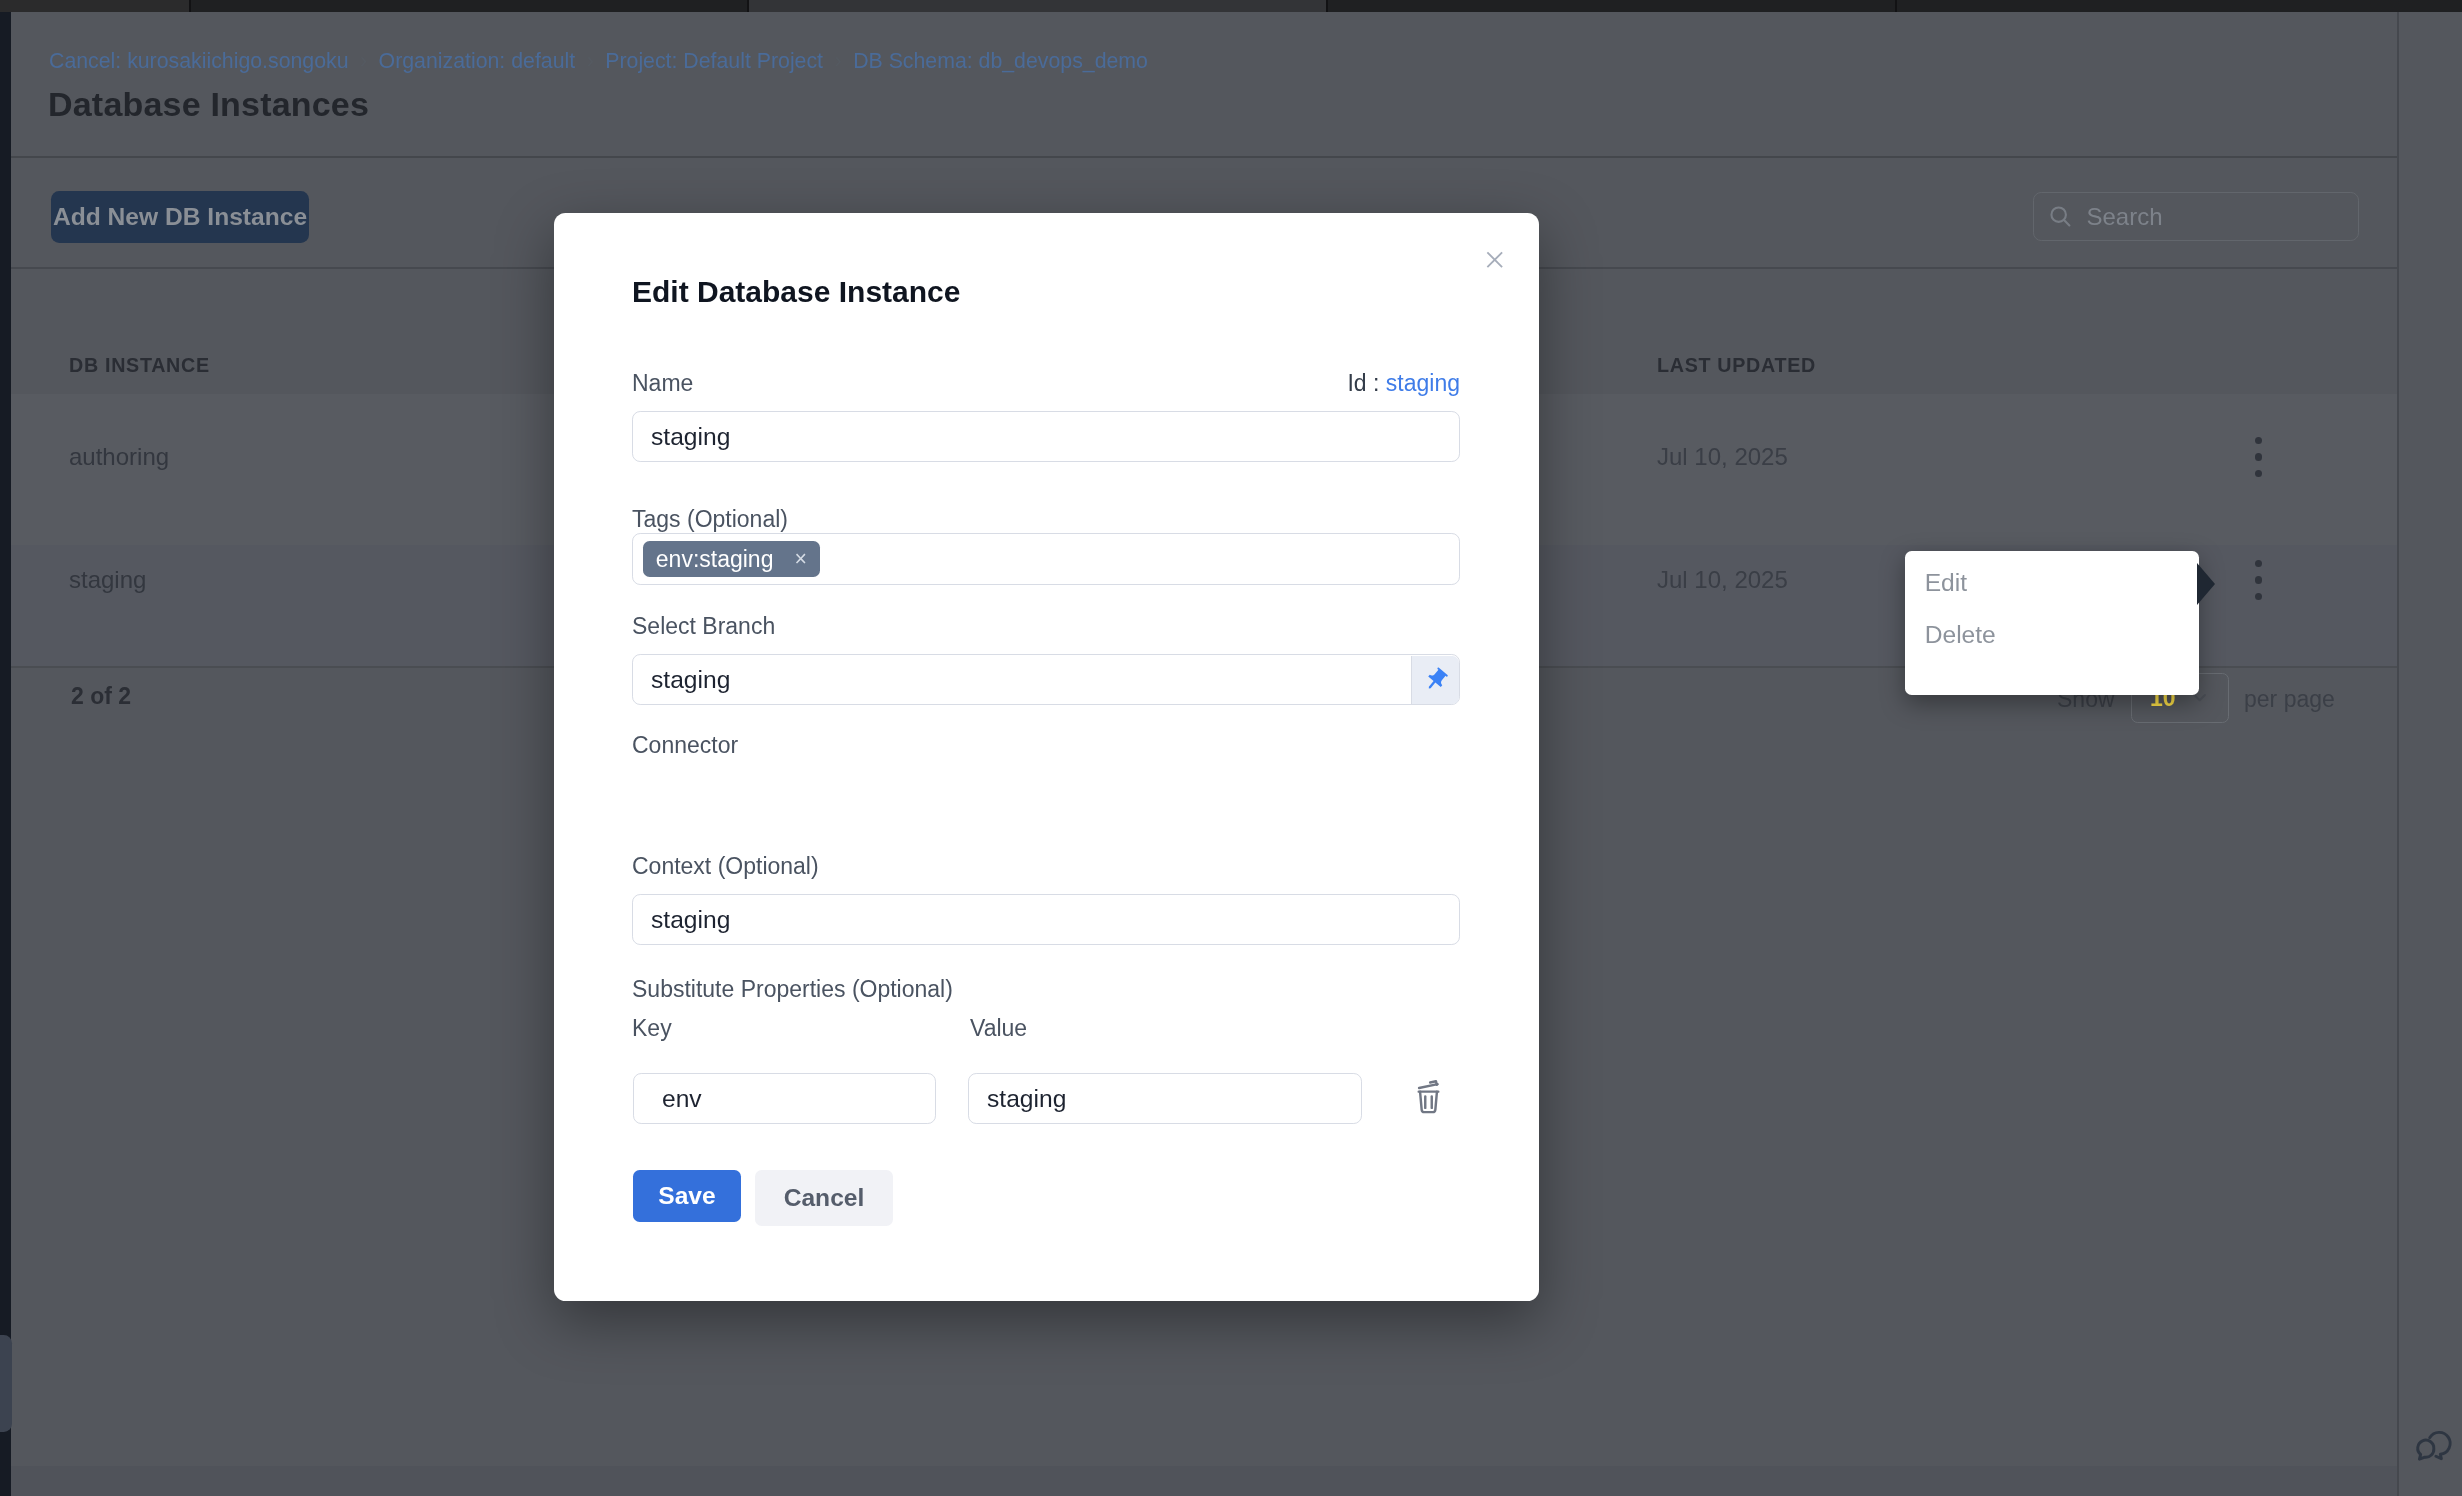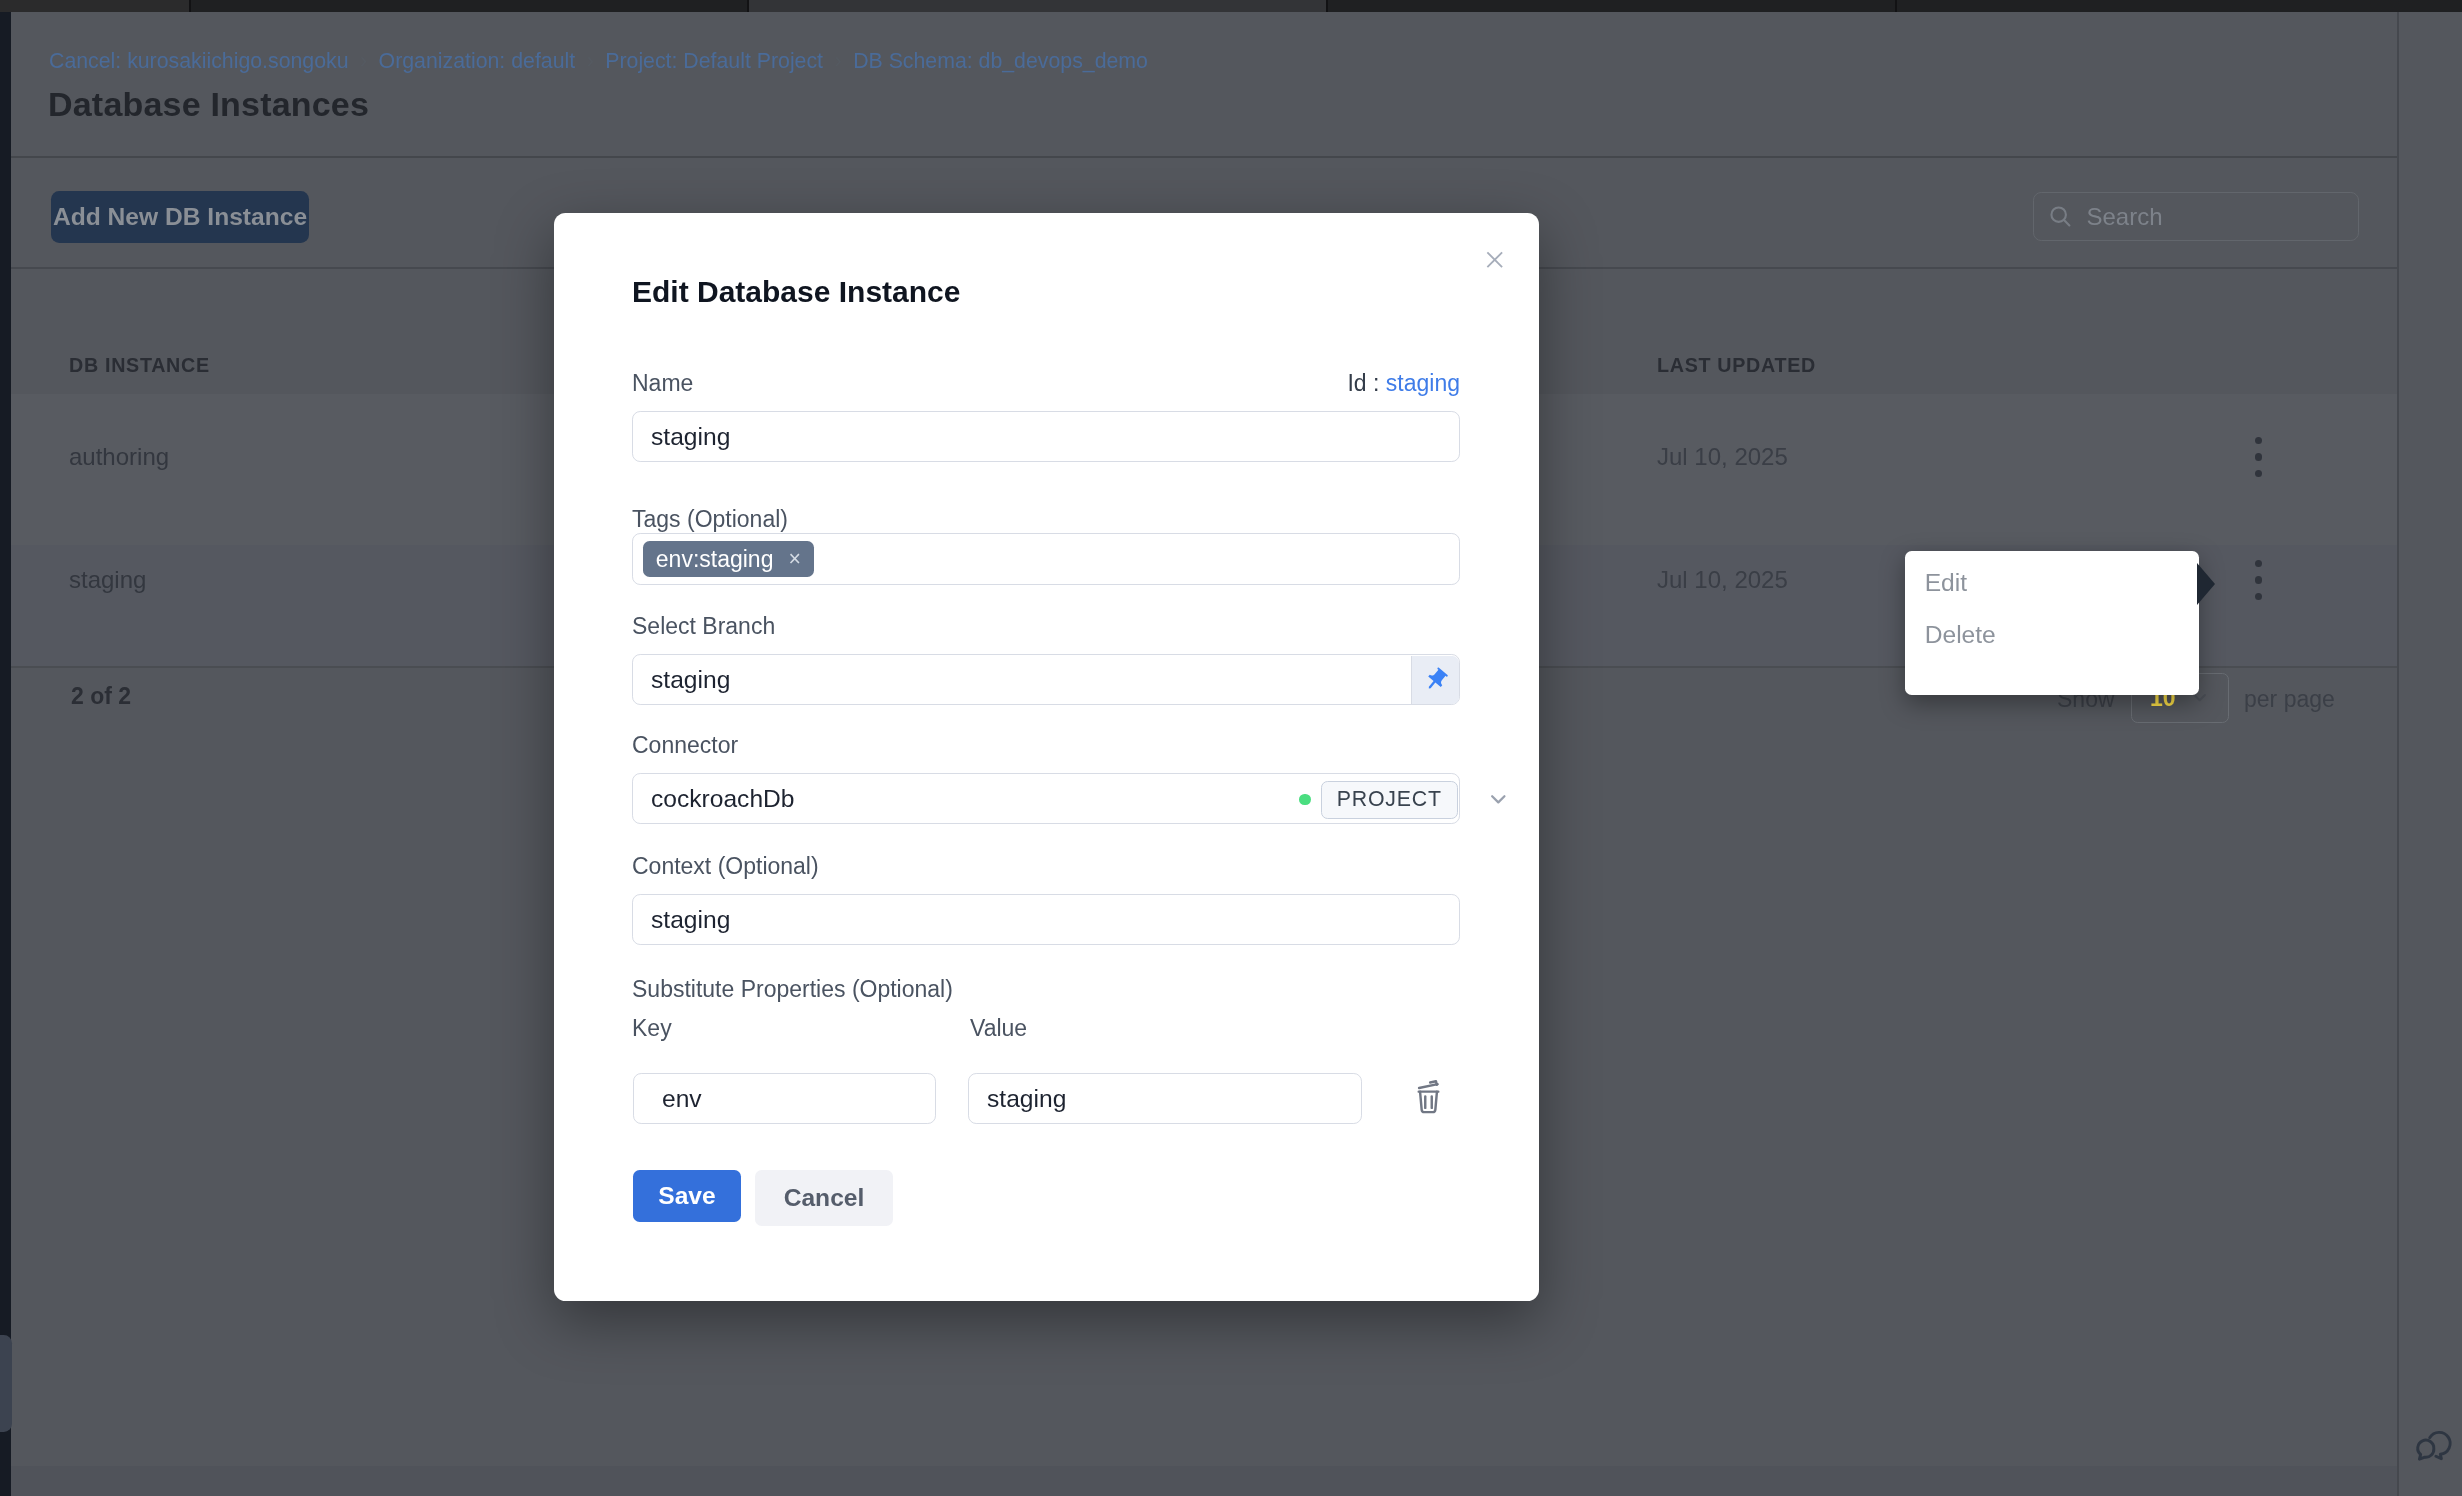--- a/index.html
+++ b/index.html
@@ -78,21 +78,21 @@
   .modal-close { position:absolute; left:924px; top:31px; width:34px; height:34px; background:none; border:none; cursor:pointer; }
   .modal-title { position:absolute; left:78px; top:62px; font-size:30px; font-weight:700; color:#0f1520; }
   .f-label { position:absolute; left:78px; font-size:23px; color:#4a5361; }
   .id-group { position:absolute; right:79px; top:157px; font-size:23px; }
   .id-label { color:#333c49; }
   .id-value { color:#3f7ce8; cursor:pointer; }
   .t-input { position:absolute; left:78px; width:828px; height:51px; border:1.6px solid #d8dce5; border-radius:8.2px;
              font-size:24.6px; color:#1d2330; padding:0 18px; outline:none; font-family:"Liberation Sans",sans-serif; background:#fff; }
   .tags-input { position:absolute; left:78px; top:320px; width:828px; height:52px; border:1.6px solid #d8dce5; border-radius:8.2px;
                 display:flex; align-items:center; padding:0 9.8px; }
-  .tag-chip { height:36px; background:#64748b; border-radius:6.6px; display:flex; align-items:center; gap:15px; padding:0 13px; cursor:default; }
+  .tag-chip { height:36px; background:#64748b; border-radius:6.6px; display:flex; align-items:center; gap:21px; padding:0 13px; cursor:default; }
   .tag-chip .txt { color:#ffffff; font-size:23px; }
   .tag-chip .x { color:#d4dbe4; font-size:21.3px; cursor:pointer; }
   .branch-wrap { position:absolute; left:78px; top:441px; width:828px; height:51px; border:1.6px solid #d8dce5; border-radius:8.2px;
                  display:flex; align-items:center; background:#fff; }
   .branch-text { flex:1; font-size:24.6px; color:#1d2330; padding-left:18px; }
   .pin-btn { width:48px; height:48px; border-left:1.6px solid #d8dce5; background:#e9edf5; border-radius:0 6.6px 6.6px 0;
              display:flex; align-items:center; justify-content:center; cursor:pointer; border-top:none;border-right:none;border-bottom:none; }
   .connector-select { position:absolute; left:78px; top:560px; width:828px; height:51px; border:1.6px solid #d8dce5; border-radius:8.2px;
                       display:flex; align-items:center; cursor:pointer; background:#fff; }
   .connector-text { font-size:24.6px; color:#1d2330; padding-left:18px; }
@@ -233,28 +233,20 @@
     <div class="branch-wrap">
       <div class="branch-text">staging</div>
       <button class="pin-btn">
         <svg width="28" height="28" viewBox="0 0 24 24">
           <path transform="rotate(40 12 12)" fill="#3b82f6" d="M16 9V4h0.8c0.45 0 0.8-0.35 0.8-0.8s-0.35-0.8-0.8-0.8H7.2c-0.45 0-0.8 0.35-0.8 0.8S6.75 4 7.2 4H8v5c0 1.66-1.34 3-3 3v2h5.97v6.3l1 1.2 1-1.2V14H19v-2c-1.66 0-3-1.34-3-3z"></path>
         </svg>
       </button>
     </div>
 
     <div class="f-label" style="top:519px">Connector</div>
-    <div class="connector-select">
-      <div class="connector-text">cockroachDb</div>
-      <div class="conn-dot"></div>
-      <div class="scope-badge">PROJECT</div>
-      <svg class="conn-chevron" width="24.6" height="24.6" viewBox="0 0 24 24">
-        <polyline points="6,9 12,15 18,9" fill="none" stroke="#9aa1ae" stroke-width="2.2" stroke-linecap="round" stroke-linejoin="round"></polyline>
-      </svg>
-    </div>
 
     <div class="f-label" style="top:640px">Context (Optional)</div>
     <input class="t-input" style="top: 681px;" type="text" value="staging">
 
     <div class="f-label" style="top:763px">Substitute Properties (Optional)</div>
     <div class="kv-label" style="left:78px">Key</div>
     <div class="kv-label" style="left:416px">Value</div>
     <input class="key-input" type="text" value="env" style="">
     <input class="val-input" type="text" value="staging" style="">
     <button class="trash-btn">

